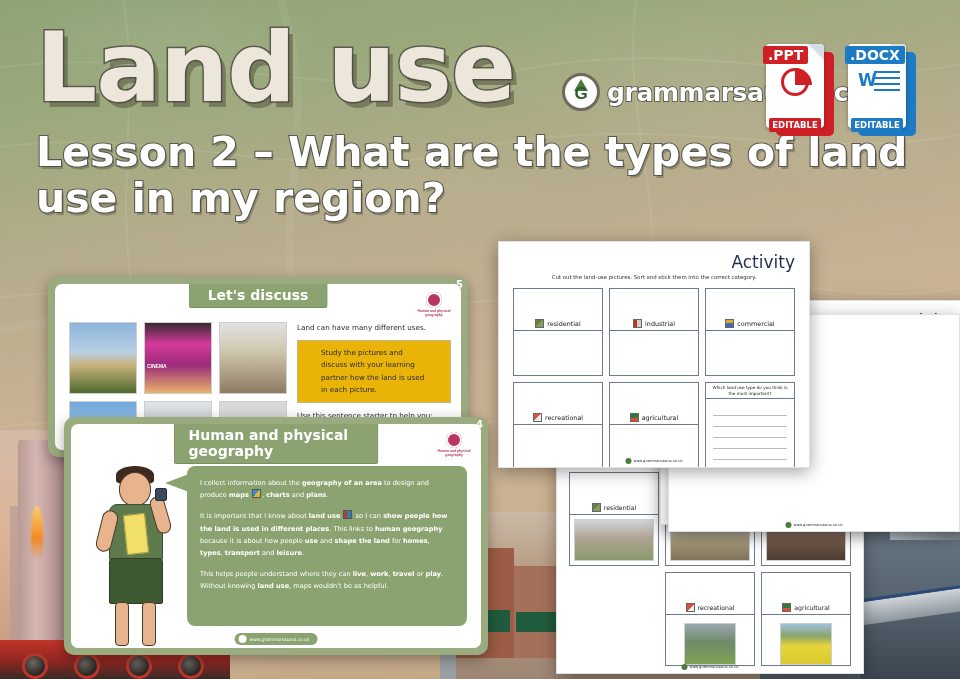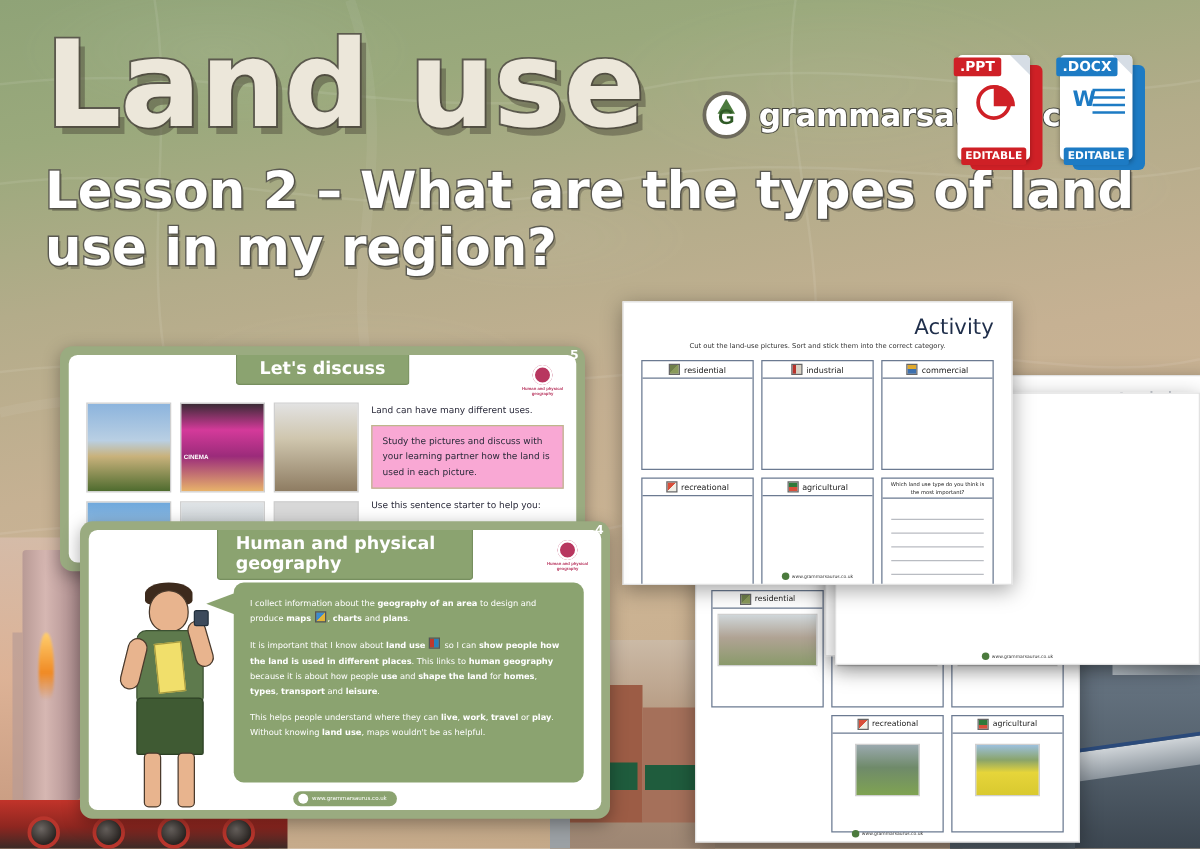--- a/index.html
+++ b/index.html
@@ -134,21 +134,21 @@
     background: #fff; border-radius: 4px;
     box-shadow: 0 2px 4px rgba(0,0,0,.3);
     overflow: hidden;
   }
   .fbadge .fold {
     position: absolute; right: 0; top: 0; width: 16px; height: 16px;
     background: #d6dde5; clip-path: polygon(0 0, 100% 100%, 100% 0);
   }
   .fbadge .ext {
     position: absolute; left: -3px; top: 2px; padding: 1px 5px;
-    font-size: 11px; font-weight: 700; color: #fff; border-radius: 2px;
+    font-size: 14px; font-weight: 700; color: #fff; border-radius: 2px;
     font-family: "DejaVu Sans", sans-serif;
   }
   .fbadge .editable {
     position: absolute; left: 3px; bottom: 4px; width: 52px; text-align: center;
     font-size: 8.5px; font-weight: 700; color: #fff; border-radius: 2px; padding: 2px 0;
     font-family: "DejaVu Sans", sans-serif;
   }
   .ppt .back { background: #cf2026; }
   .ppt .ext, .ppt .editable { background: #cf2026; }
   .docx .back { background: #1d7bc4; }
@@ -209,21 +209,21 @@
   .ld-pics { display: grid; grid-template-columns: repeat(3, 68px); gap: 7px; }
   .ld-pics div { height: 72px; border: 1px solid #cfcfcf; background-size: cover; }
   .pic-field { background: linear-gradient(to bottom,#8cb4dd 0%,#b9cfe3 42%,#c9b27c 60%,#4e6b2e 100%); }
   .pic-cinema { background: linear-gradient(to bottom,#3a2b35 0%,#d43a9a 30%,#9b2b7a 60%,#e8b36a 100%); position:relative; }
   .pic-cinema::after{content:"CINEMA";position:absolute;left:2px;bottom:24px;font-size:5px;color:#fff;font-weight:700;}
   .pic-industry { background: linear-gradient(to bottom,#e2e2e2 0%,#cfc6ae 40%,#8e7c62 100%); }
   .pic-sky { background: linear-gradient(to bottom,#6fa8dc 0%,#bcd6ea 60%,#9a9a92 100%); }
   .pic-ware { background: linear-gradient(to bottom,#dfe3e6 0%,#b9c0c4 55%,#8d9499 100%); }
   .ld-text { width: 168px; font-size: 7.2px; color: #2a2a3a; line-height: 1.55; font-family:"DejaVu Sans",sans-serif; }
   .ld-box {
-    margin: 7px 0; background: #f9a8d4; border: 1px solid #bdb78c; padding: 6px 8px;
+    margin: 7px 0; background: #eab308; border: 1px solid #bdb78c; padding: 6px 23px;
     font-size: 7.2px; line-height: 1.7;
   }
 
   
   #slide-geo { left: 64px; top: 417px; width: 424px; height: 238px; }
   #slide-geo .hdr { font-size: 14px; padding: 4px 14px; }
   .geo-person { position: absolute; left: 26px; top: 38px; width: 78px; height: 186px; }
   .geo-person .head { position:absolute; left:22px; top:10px; width:32px; height:34px; border-radius:50% 50% 46% 46%; background:#e8b48e; border:1.5px solid #4a3a2c;}
   .geo-person .hair { position:absolute; left:19px; top:4px; width:38px; height:18px; border-radius:50% 50% 20% 20%; background:#3d2a1c;}
   .geo-person .torso { position:absolute; left:12px; top:42px; width:54px; height:58px; border-radius:8px 8px 4px 4px; background:#5e7a4d; border:1.5px solid #3b5132;}
@@ -261,21 +261,21 @@
     box-shadow: 0 4px 16px rgba(0,0,0,.36);
     border: 1px solid #e2e2e2;
     overflow: hidden;
   }
   .ws-title { text-align: right; font-weight: 400; color: #1f2e4a; font-family:"DejaVu Sans",sans-serif; }
   .ws-sub { text-align: center; color: #333; font-family:"DejaVu Sans",sans-serif; }
   .ws-grid { display: grid; grid-template-columns: 1fr 1fr 1fr; gap: 6px; }
   .ws-cell { border: 1px solid #6b7a91; display: flex; flex-direction: column; }
   .ws-cell .lab {
     border-bottom: 1px solid #6b7a91; display: flex; align-items: center; justify-content: center;
-    gap: 3px; padding: 2px 0; font-family:"DejaVu Sans",sans-serif; color: #1a1a1a;
+    gap: 3px; padding: 2px 0; font-family:"DejaVu Sans",sans-serif; color: #1a1a1a; margin-top: 28px;
   }
   .ws-cell .body { flex: 1; padding: 4px; }
   .cat-ic { width: 9px; height: 9px; display: inline-block; border: .5px solid #666; }
   .ic-residential { background: linear-gradient(135deg,#6f7f4a 0 45%, #8a9a5b 45% 100%); }
   .ic-industrial { background: linear-gradient(to right,#b9332b 0 40%, #d9d2c4 40% 100%); }
   .ic-commercial { background: linear-gradient(to bottom,#e0a92c 0 50%, #3c6fae 50% 100%); }
   .ic-recreational { background: linear-gradient(135deg,#d94f3a 0 50%, #f0efe6 50% 100%); }
   .ic-agricultural { background: linear-gradient(to bottom,#2f7a3a 0 55%, #d94f3a 55% 100%); }
   .qbox .qlab { text-align: center; font-family:"DejaVu Sans",sans-serif; color:#1a1a1a; border-bottom:1px solid #6b7a91; padding:2px 3px; }
   .qlines { padding: 6px 7px 0; }

